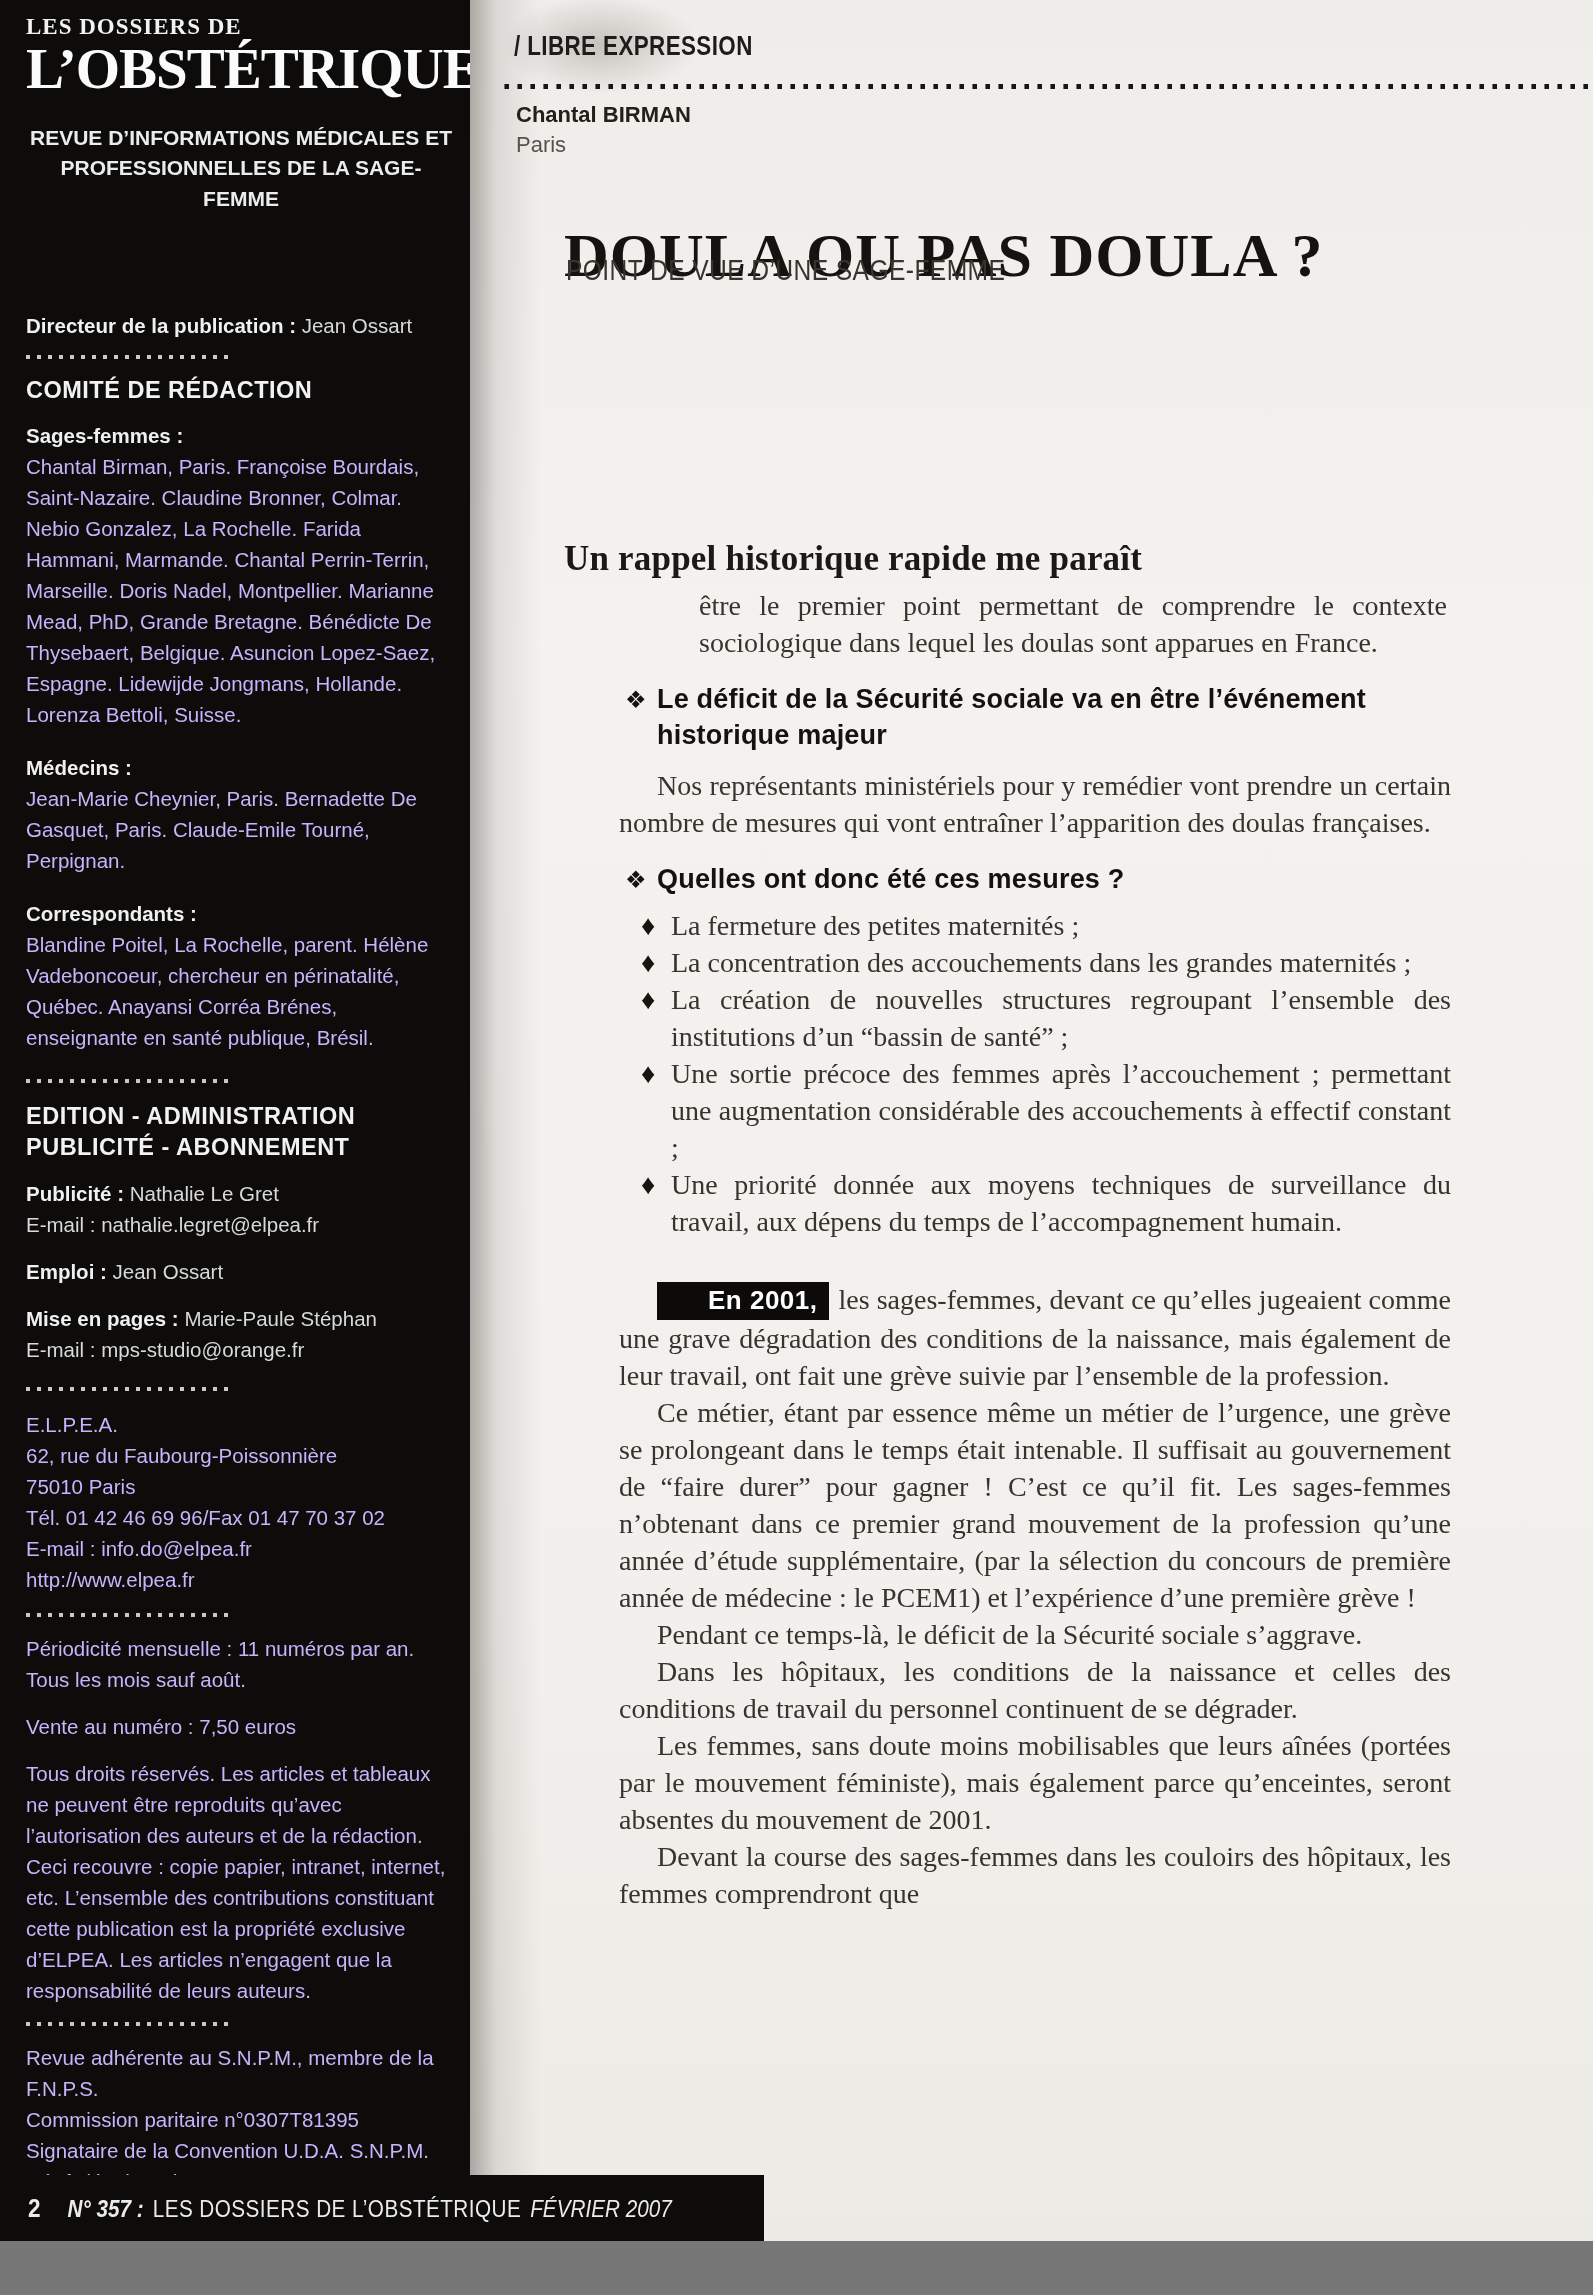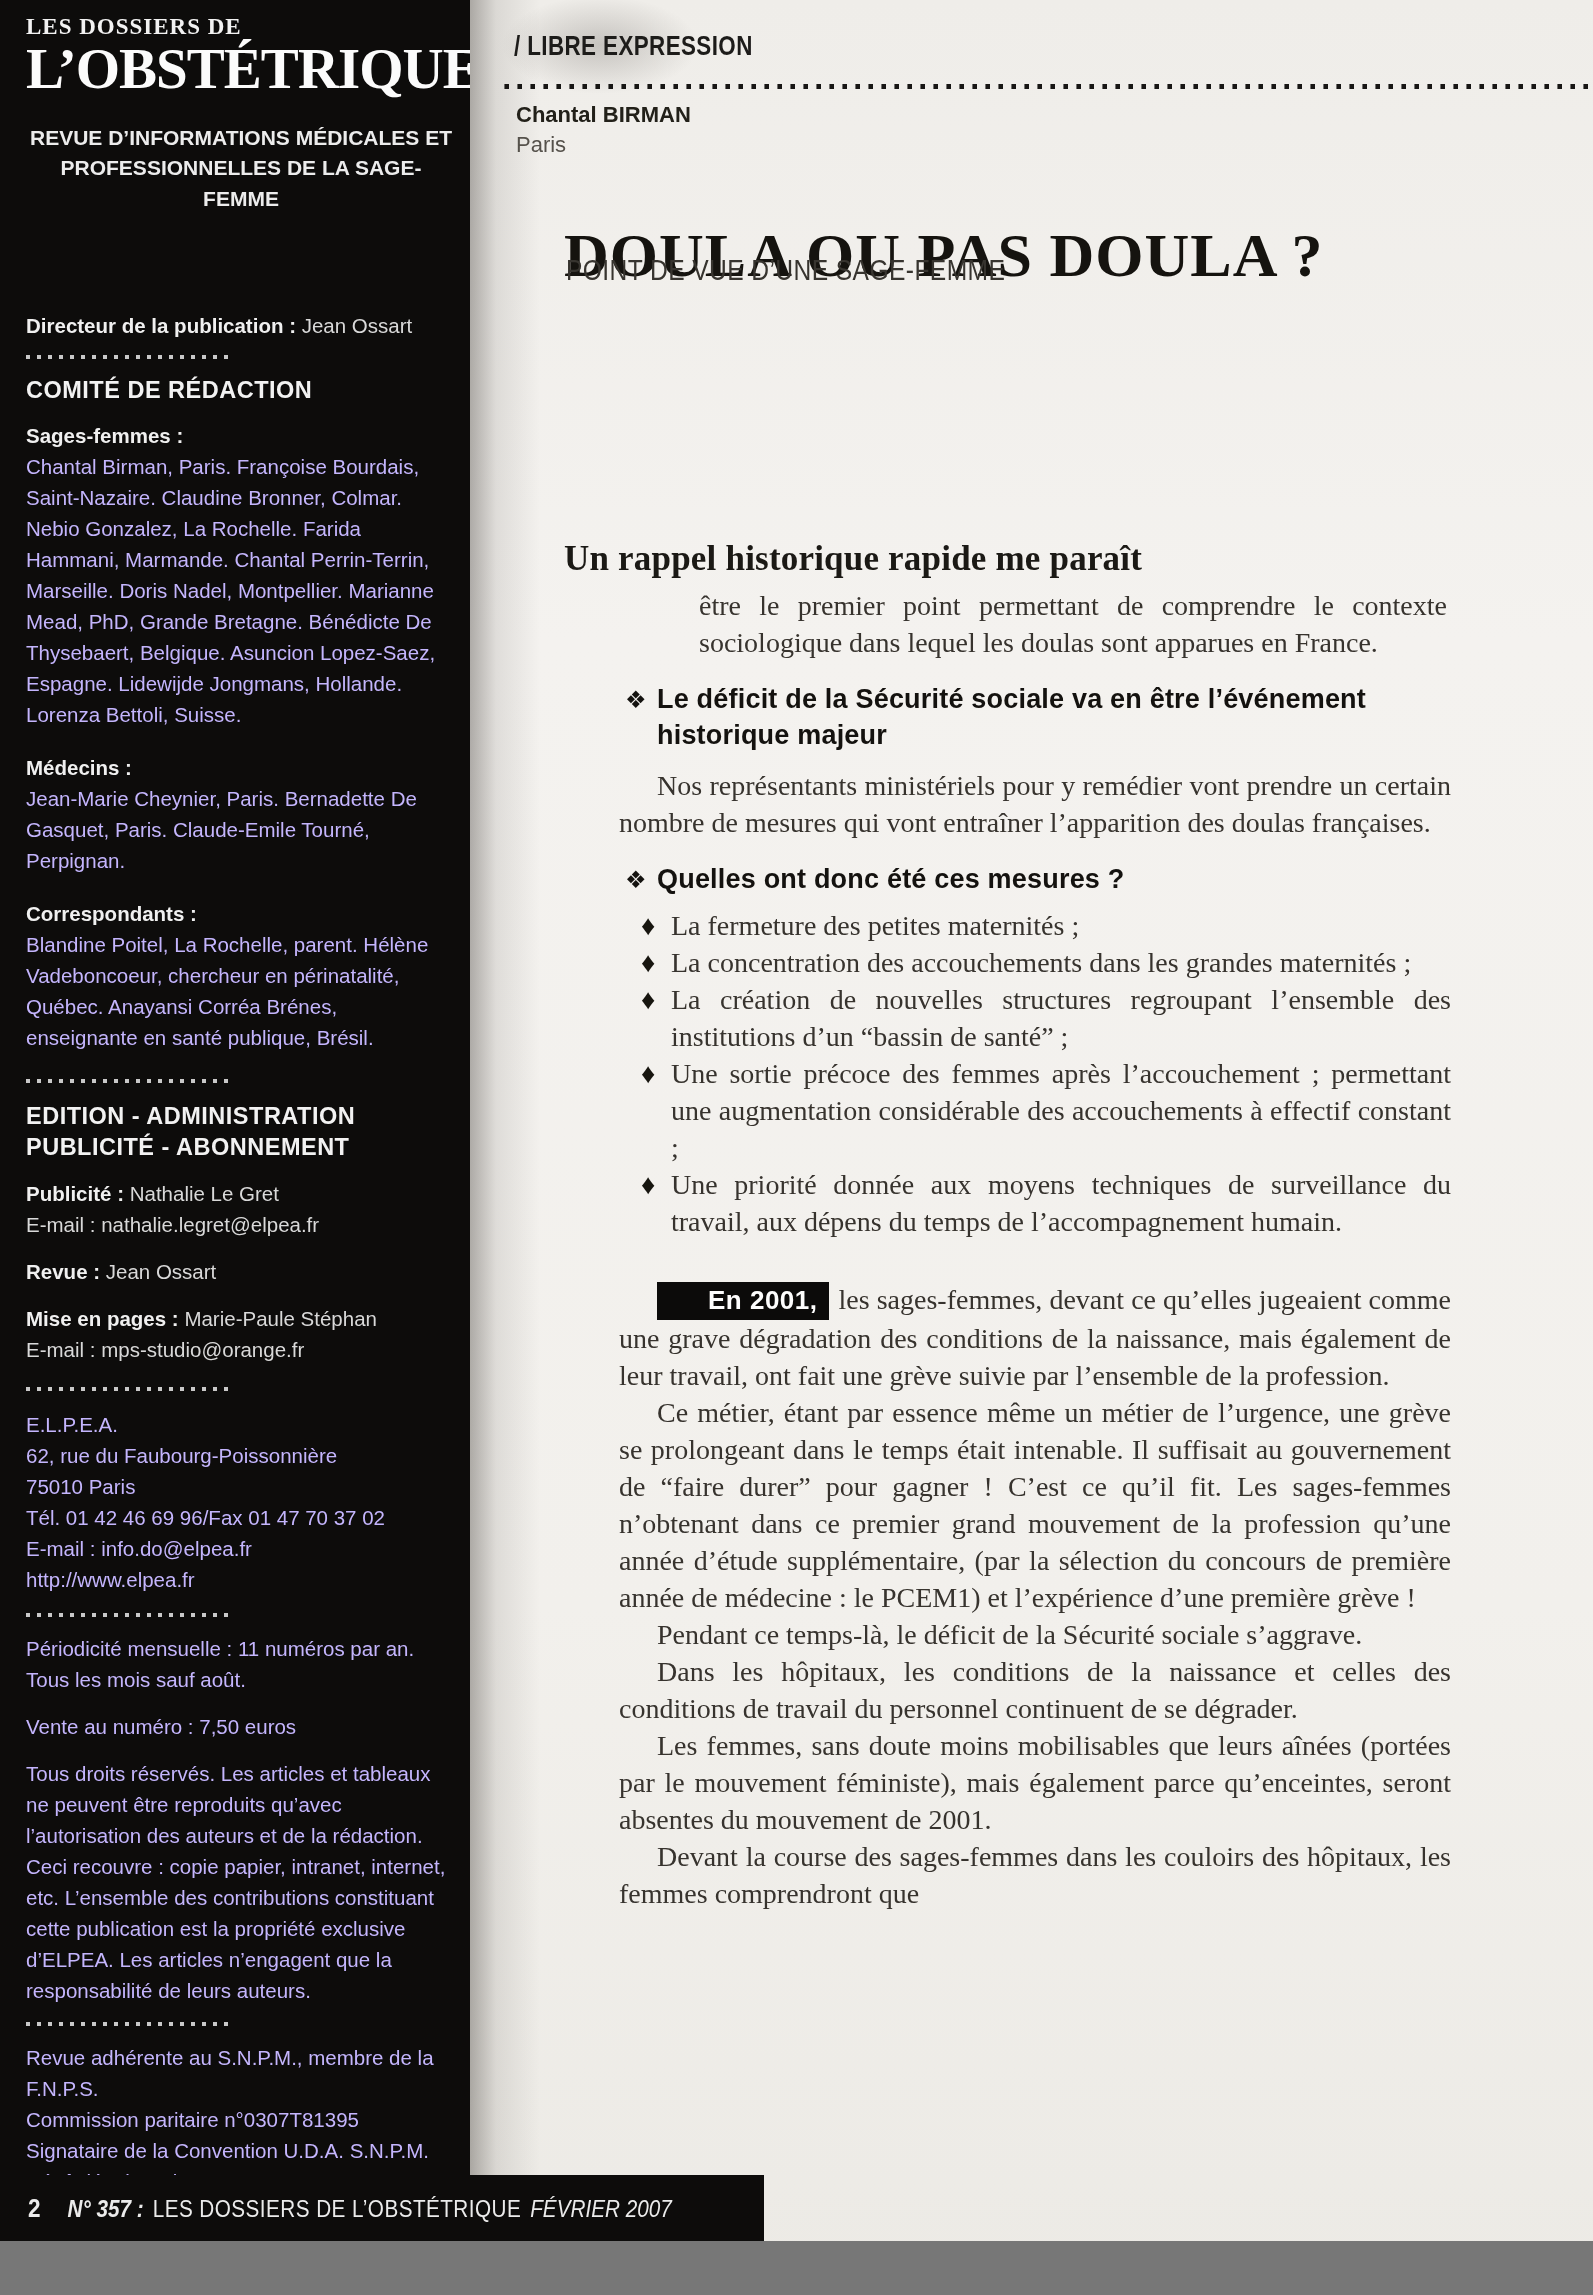--- a/index.html
+++ b/index.html
@@ -134,21 +134,21 @@
     <h3 class="s-h3 mt18 pre" style="line-height:1.3;">EDITION - ADMINISTRATION
 PUBLICITÉ - ABONNEMENT</h3>
 
     <div class="s-line mt16">
       <span class="s-label">Publicité :</span>
       <span class="s-val">Nathalie Le Gret</span>
     </div>
     <div class="s-line">E-mail : nathalie.legret@elpea.fr</div>
 
     <div class="s-line mt16">
-      <span class="s-label">Revue :</span>
+      <span class="s-label">Emploi :</span>
       <span class="s-val">Jean Ossart</span>
     </div>
 
     <div class="s-line mt16">
       <span class="s-label">Mise en pages :</span>
       <span class="s-val">Marie-Paule Stéphan</span>
     </div>
     <div class="s-line">E-mail : mps-studio@orange.fr</div>
 
     <div class="dots mt22"></div>

